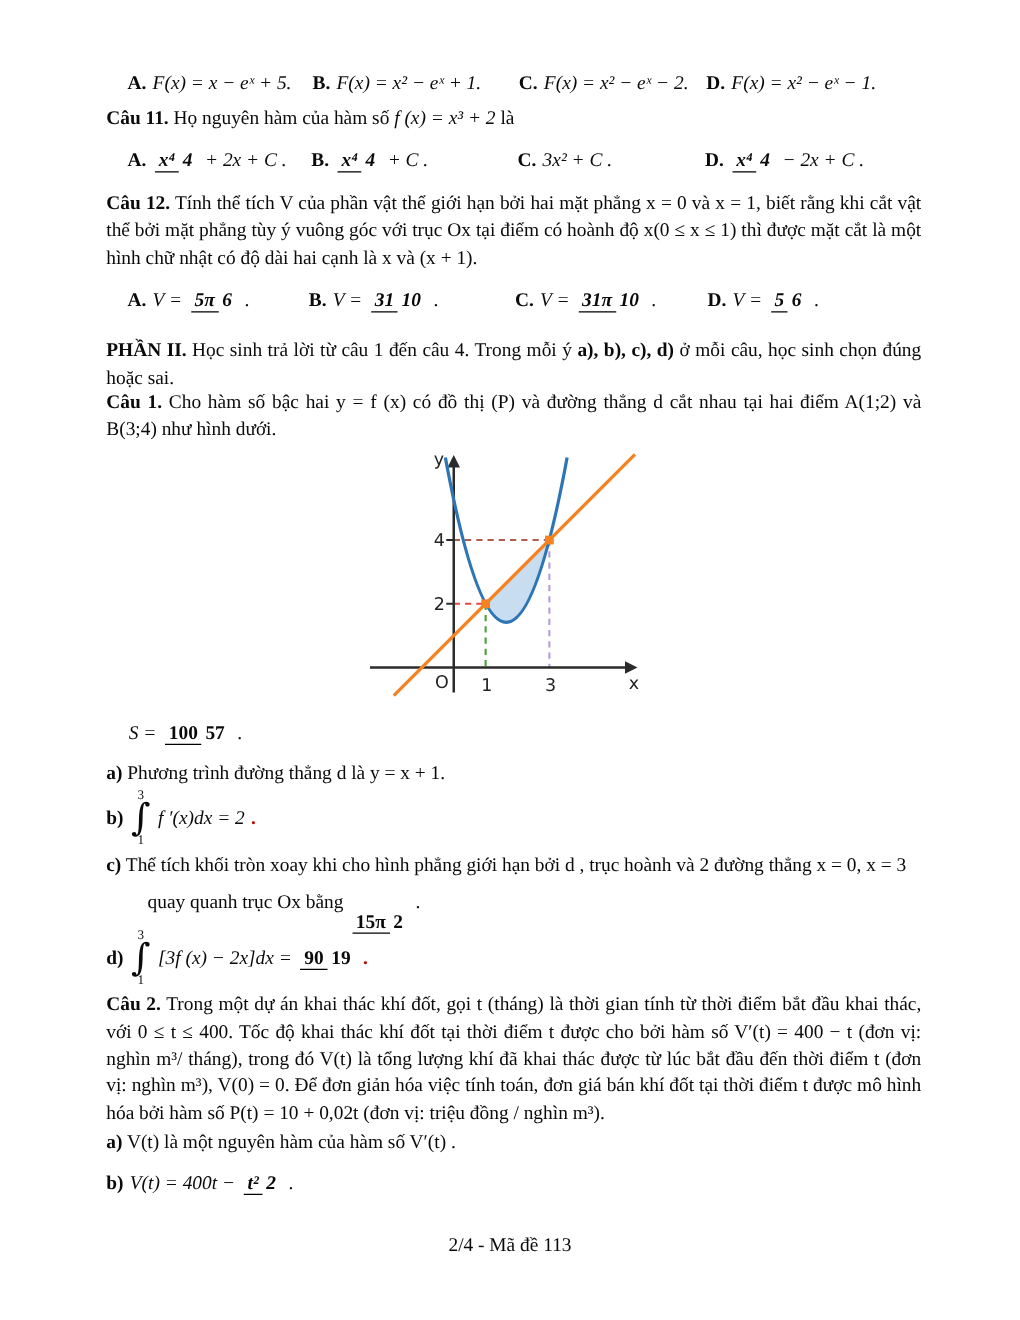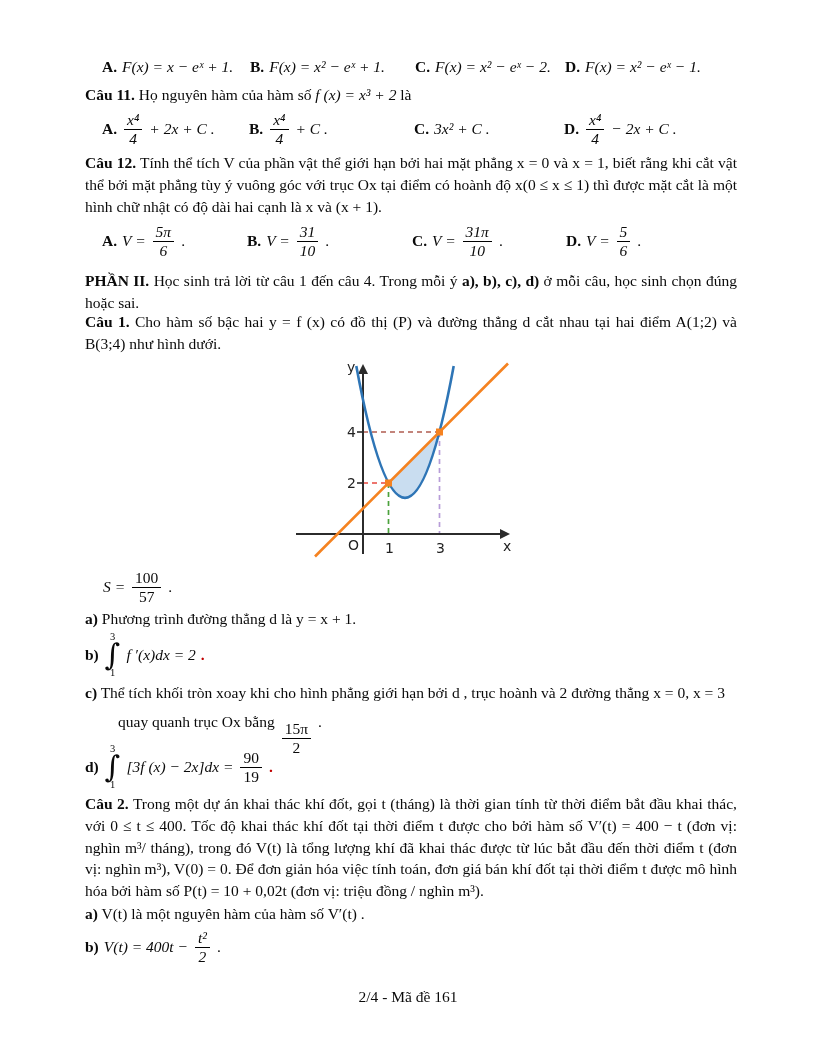--- a/index.html
+++ b/index.html
@@ -5,39 +5,39 @@
   html,body{margin:0;padding:0;background:#e8e8e8;}
   .page{position:relative;width:816px;height:1056px;margin:0 auto;background:#ffffff;
         font-family:"Liberation Serif","DejaVu Serif",serif;font-size:15.5px;color:#0a0a0a;overflow:hidden;}
   .abs{position:absolute;}
   .para{width:652px;line-height:22px;text-align:justify;}
   .b{font-weight:bold;}
   .math{font-style:italic;}
   .flexrow{display:flex;align-items:center;gap:5px;white-space:nowrap;}
   .opt{position:absolute;display:flex;align-items:center;gap:5px;white-space:nowrap;}
   .optlabel{font-weight:bold;}
-  .frac{display:inline-flex;flex-direction:column;align-items:center;line-height:1.12;margin:0 2px;font-style:italic;}
+  .frac{display:inline-flex;flex-direction:row;align-items:center;line-height:1.12;margin:0 2px;font-style:italic;font-weight:bold;}
   .frac .fr-n{padding:0 3px;border-bottom:1.3px solid #000;}
   .frac .fr-d{padding:0 3px;}
   .bigint{display:inline-flex;flex-direction:column;align-items:center;line-height:1;margin:0 1px;}
   .bigint .ib{font-size:10.5px;line-height:10px;font-style:normal;}
   .bigint .isym{font-size:30px;line-height:26px;font-family:"DejaVu Serif",serif;}
   .reddot{color:#c00000;font-weight:bold;}
   .footer{width:816px;text-align:center;}
   svg text{font-family:"DejaVu Sans","Liberation Sans",sans-serif;font-size:14px;fill:#222;}
 </style>
 </head>
 <body>
 
 <div class="page">
 
   <div class="abs" style="left:0;top:58px;width:816px;height:22px;">
     <span class="opt" style="left:102px;top:0;">
         <span class="optlabel">A.</span>
-        <span class="math">F(x) = x − eˣ + 1.</span>
+        <span class="math">F(x) = x − eˣ + 5.</span>
       </span>
     <span class="opt" style="left:250px;top:0;">
         <span class="optlabel">B.</span>
         <span class="math">F(x) = x² − eˣ + 1.</span>
       </span>
     <span class="opt" style="left:415px;top:0;">
         <span class="optlabel">C.</span>
         <span class="math">F(x) = x² − eˣ − 2.</span>
       </span>
     <span class="opt" style="left:565px;top:0;">
@@ -224,16 +224,16 @@
     <span class="b">b)</span>
     <span class="math">V(t) = 400t −</span>
     <span class="frac">
         <span class="fr-n">t²</span>
         <span class="fr-d">2</span>
       </span>
     <span>.</span>
   </div>
 
   <div class="abs footer" style="left:0;top:988px;">
-    <span>2/4 - Mã đề 161</span>
+    <span>2/4 - Mã đề 113</span>
   </div>
 
 </div>
 
 </body></html>

